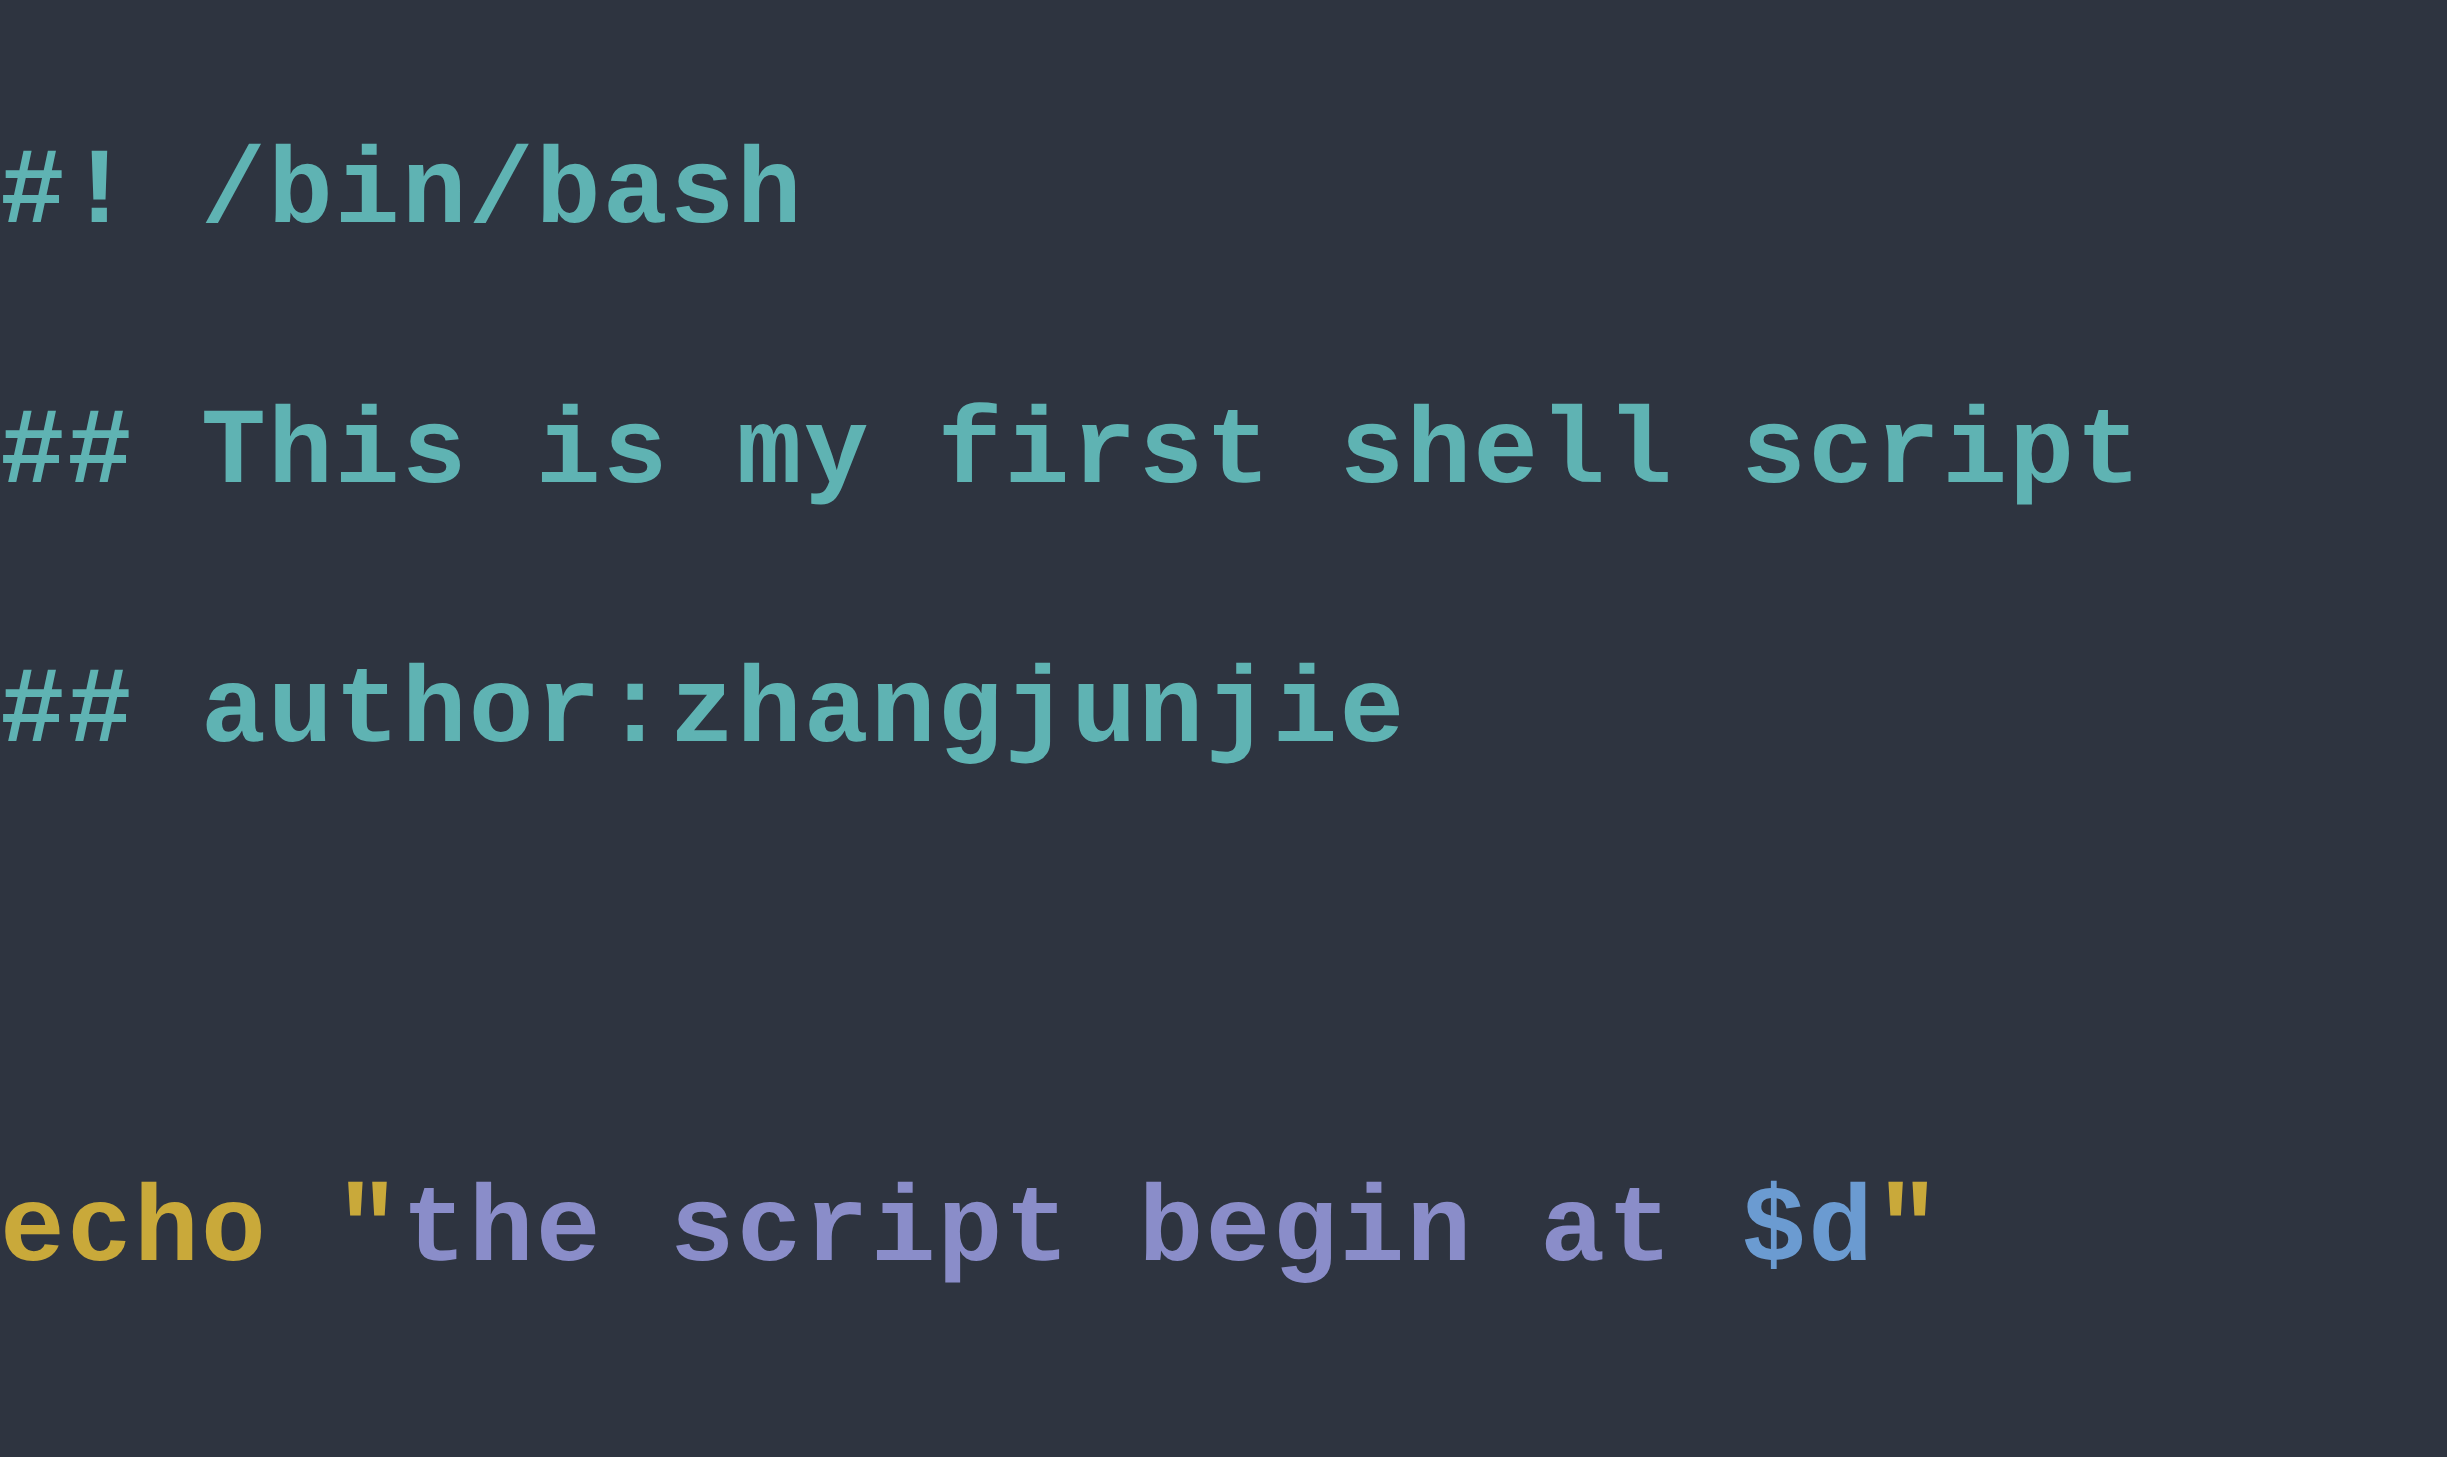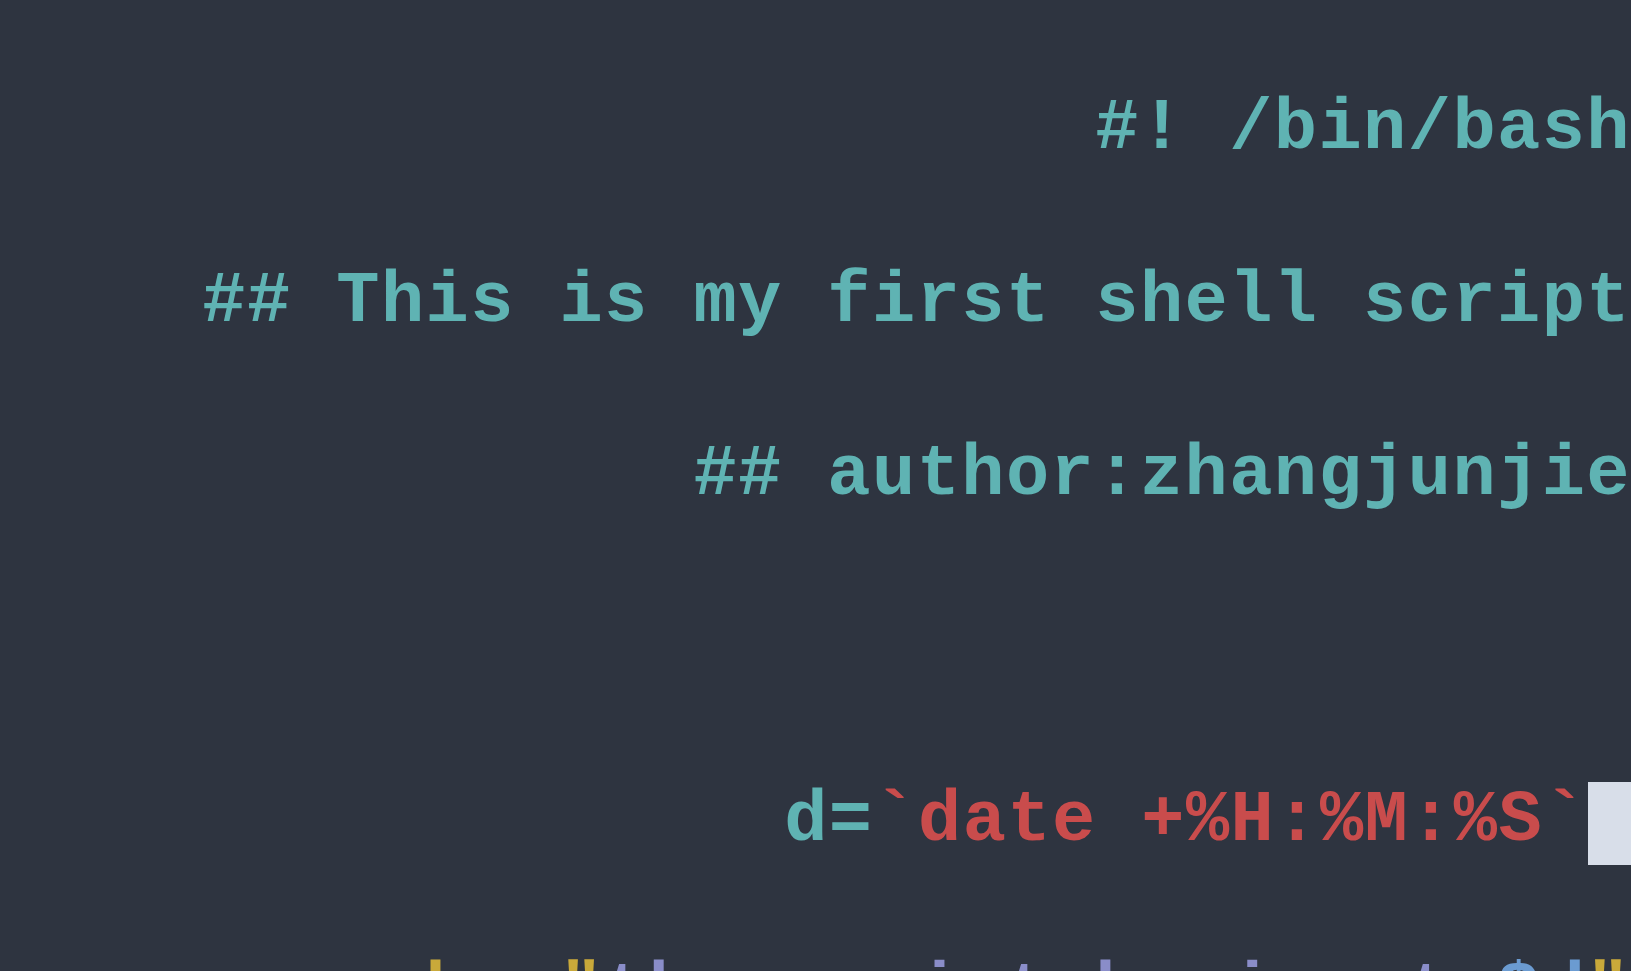--- a/index.html
+++ b/index.html
@@ -15,21 +15,20 @@
       padding: 0;
       font-size: 72px;
       line-height: 1.2;
       letter-spacing: 0.02em;
       white-space: pre;
       font-weight: bold;
     }
     .line {
       display: block;
       min-height: 1.2em;
-      text-align: right;
     }
     .comment { color: #5fb3b3; }
     .teal { color: #5fb3b3; }
     .red { color: #c94c4c; }
     .keyword { color: #c9a93a; }
     .string { color: #8a8dc9; }
     .str-quote { color: #c9a93a; }
     .var { color: #6b9bd1; }
     .cursor {
       display: inline-block;
@@ -41,19 +40,18 @@
     }
   </style>
 </head>
 <body>
 
 <div class="editor">
 <span class="line"><span class="comment">#! /bin/bash</span></span>
 <span class="line"><span class="comment">## </span><span class="comment">This is my first shell script</span></span>
 <span class="line"><span class="comment">## </span><span class="comment">author:zhangjunjie</span></span>
 <span class="line"> </span>
-<span class="line"><span class="teal">d</span><span class="teal">=</span><span class="red">`</span><span class="red">date +%H:%M:%S</span><span class="red">`</span><span class="cursor"></span></span>
 <span class="line"><span class="keyword">echo </span><span class="str-quote">"</span><span class="string">the script begin at </span><span class="var">$d</span><span class="str-quote">"</span></span>
 
 
 
 
 </div>
 
 </body></html>

